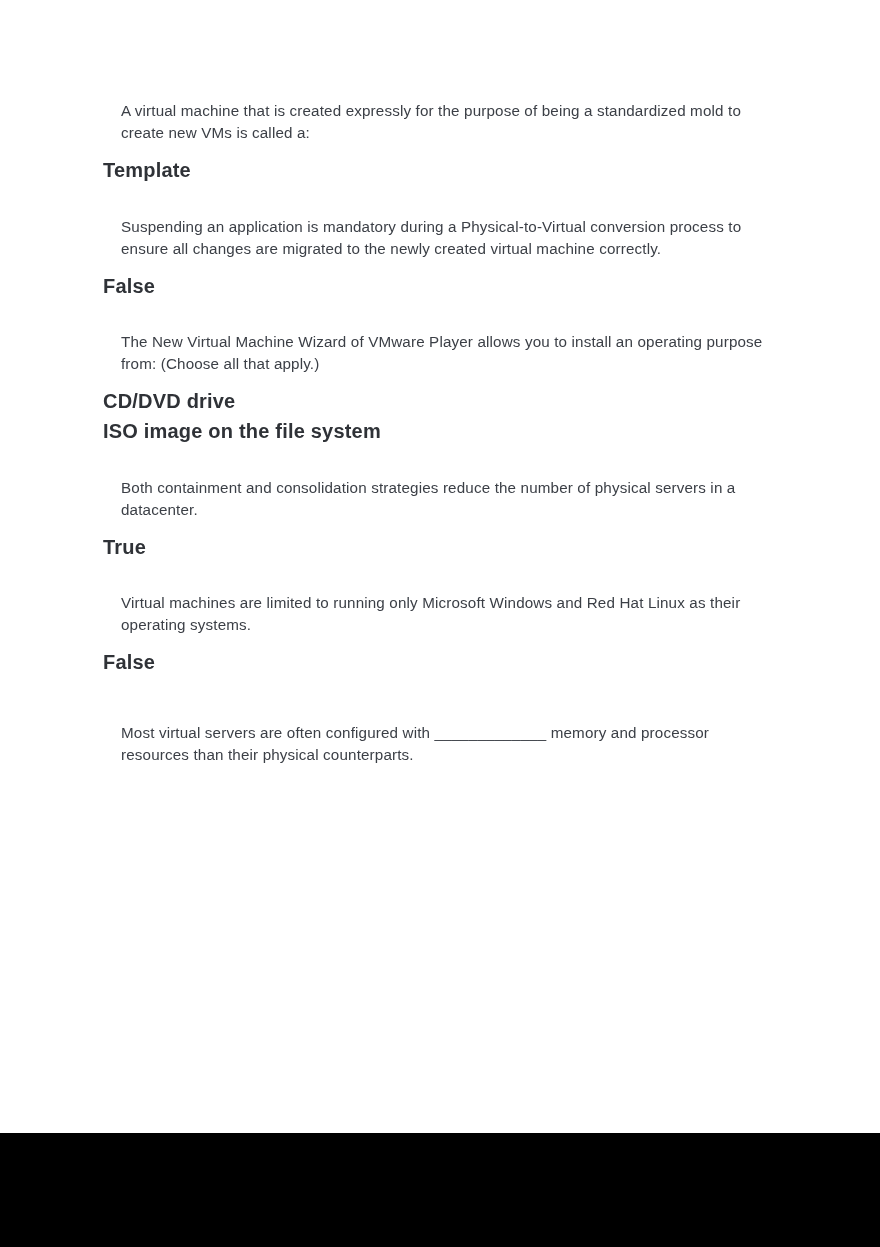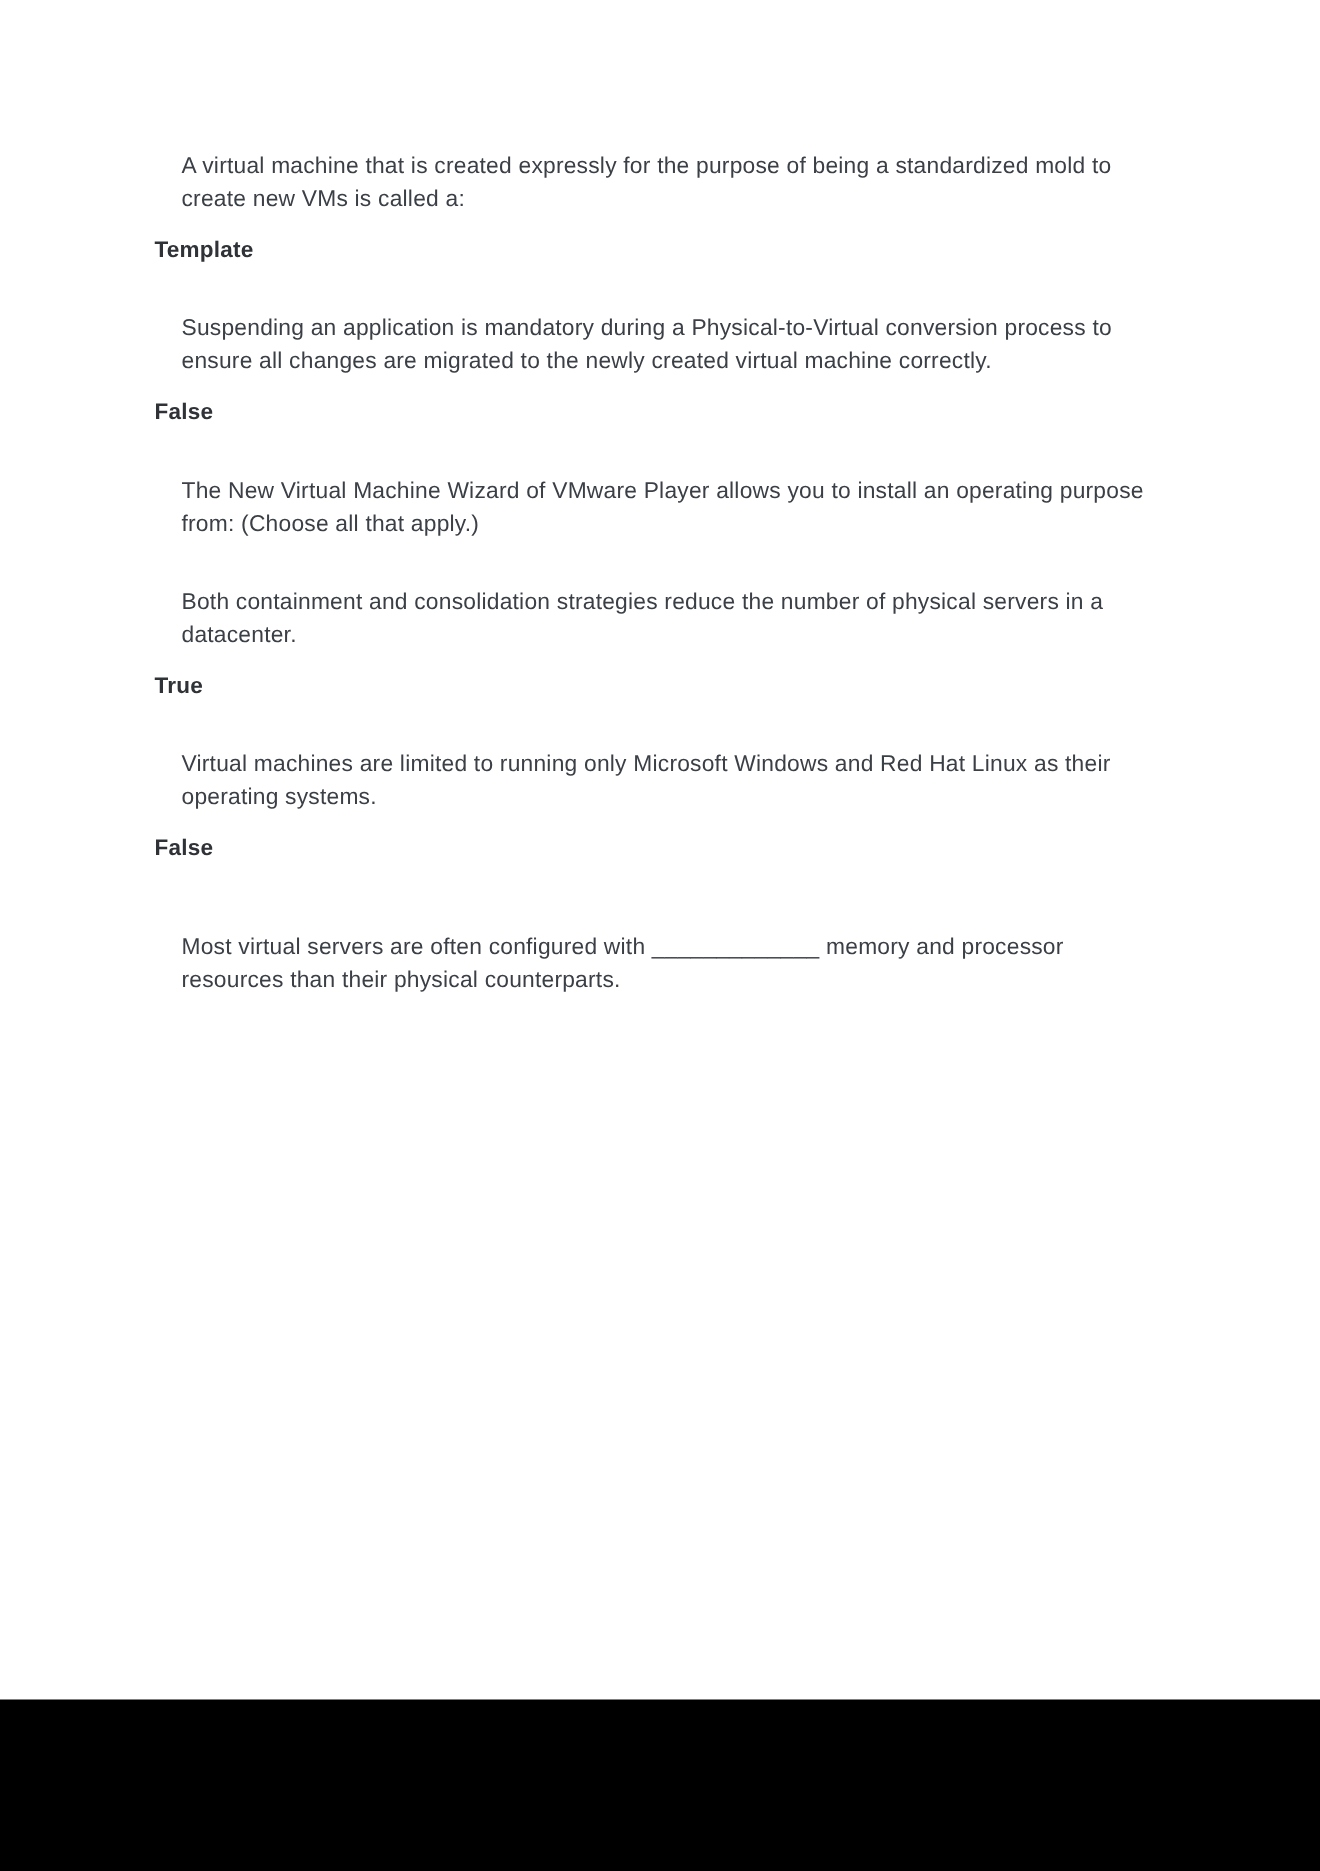--- a/index.html
+++ b/index.html
@@ -32,21 +32,21 @@
     margin-bottom: 30px;
   }
   .question {
     font-size: 15.2px;
     line-height: 1.45;
     color: #3b3f46;
     margin: 0 0 12px 18px;
     letter-spacing: 0.01em;
   }
   .answer {
-    font-size: 15px;
+    font-size: 20px;
     line-height: 1.48;
     color: #2f3237;
     font-weight: bold;
     margin: 0;
     letter-spacing: 0.01em;
   }
   .answer-line {
     display: block;
   }
   .spacer-extra { margin-bottom: 44px; }
@@ -74,20 +74,24 @@
 
     <div class="qa-block">
       <p class="question">Suspending an application is mandatory during a Physical-to-Virtual conversion process to ensure all changes are migrated to the newly created virtual machine correctly.</p>
       <p class="answer">
         <span class="answer-line">False</span>
       </p>
     </div>
 
     <div class="qa-block">
       <p class="question">The New Virtual Machine Wizard of VMware Player allows you to install an operating purpose from: (Choose all that apply.)</p>
+      <p class="answer">
+        <span class="answer-line">CD/DVD drive</span>
+        <span class="answer-line">ISO image on the file system</span>
+      </p>
     </div>
 
     <div class="qa-block">
       <p class="question">Both containment and consolidation strategies reduce the number of physical servers in a datacenter.</p>
       <p class="answer">
         <span class="answer-line">True</span>
       </p>
     </div>
 
     <div class="qa-block spacer-extra">

